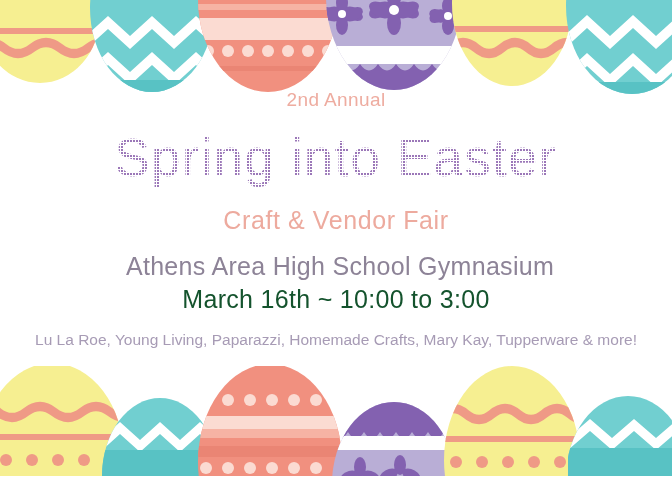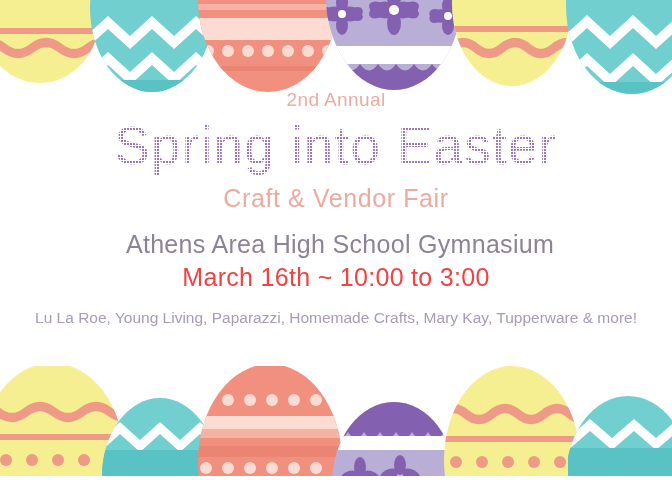--- a/index.html
+++ b/index.html
@@ -43,21 +43,21 @@
     letter-spacing: .4px;
     line-height: 24px;
     margin: 0;
   }
 
   #main-title {
     color: #9b77b8;
     font-size: 53px;
     line-height: 60px;
     letter-spacing: 1.2px;
-    margin: 4px;
+    margin: 16px;
     font-weight: normal;
     white-space: nowrap;
   }
   #main-title .glyph {
     
     color: transparent;
     background-image:
       radial-gradient(circle at 1px 1px, #9b77b8 0.9px, transparent 1.1px);
     background-size: 3px 3px;
     -webkit-background-clip: text;
@@ -75,21 +75,21 @@
   }
 
   #venue-line {
     color: #8d8397;
     font-size: 25px;
     line-height: 33px;
     letter-spacing: .3px;
     margin: 14px 0 0 8px;
   }
   #date-line {
-    color: #ef4444;
+    color: #14532d;
     font-size: 25px;
     line-height: 33px;
     letter-spacing: .3px;
     margin: 0;
   }
 
   #body-paragraph {
     color: #f2c3bb;
     font-size: 15.5px;
     line-height: 23px;

